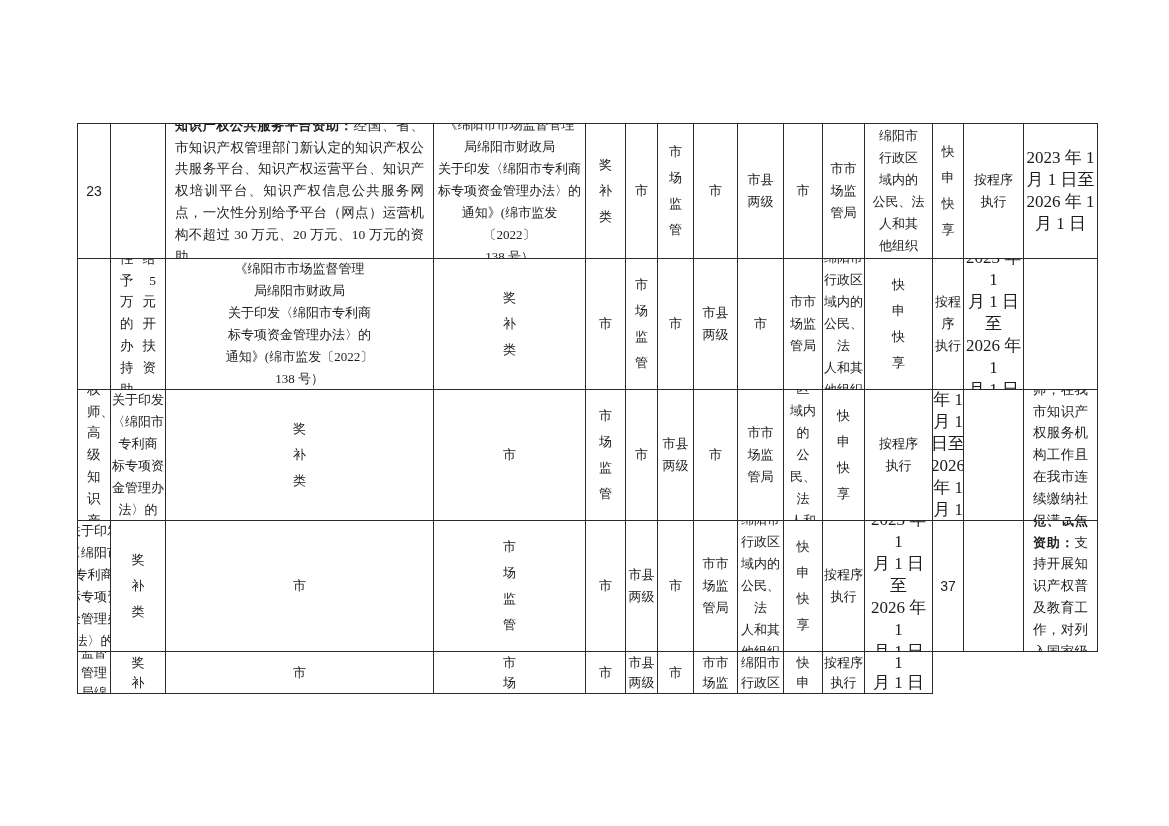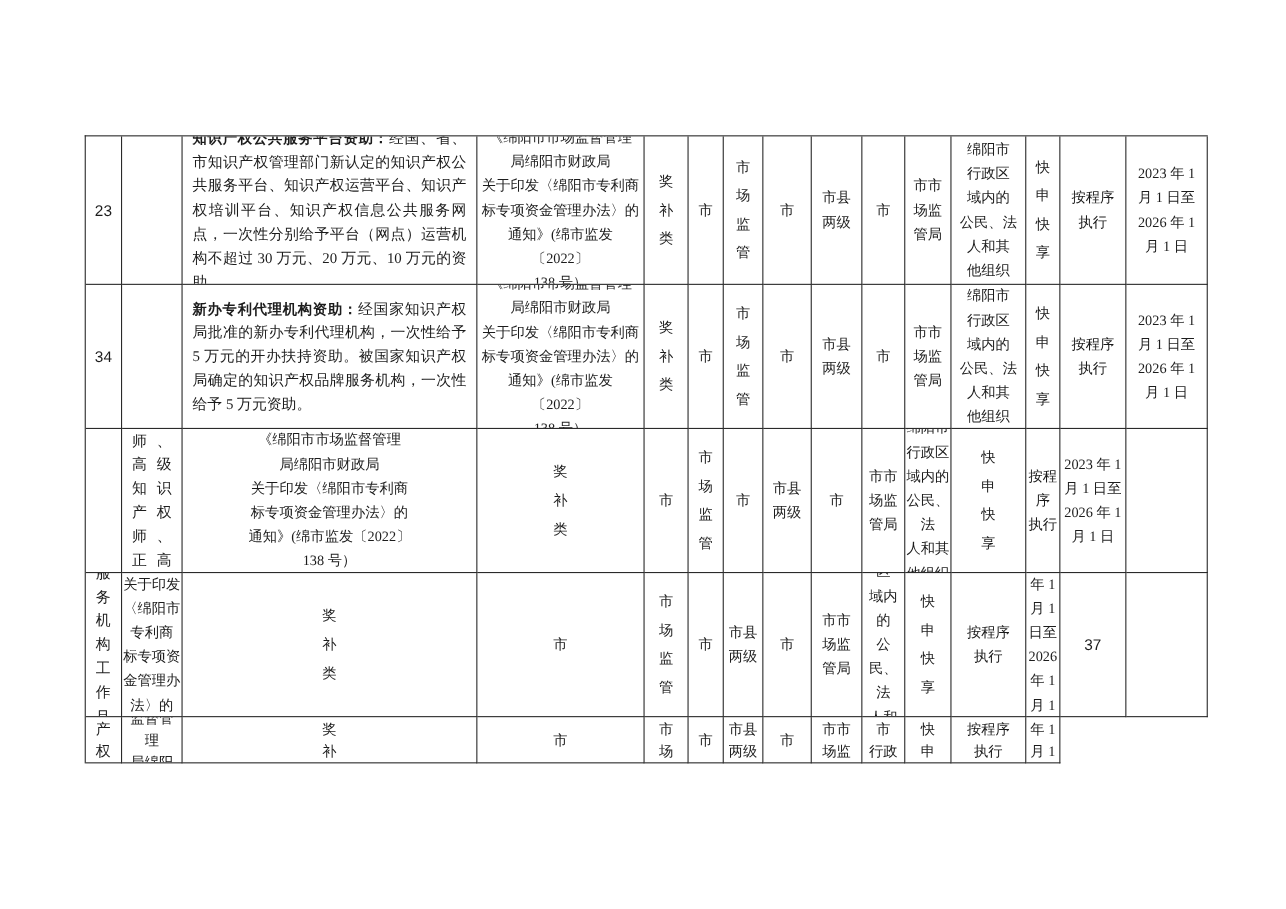--- a/index.html
+++ b/index.html
@@ -31,21 +31,21 @@
     overflow: hidden;
     text-align: center;
     white-space: pre-line;
     font-size: 13px;
     line-height: 22px;
     box-sizing: border-box;
   }
   .cell.num { font-size: 14px; font-family: "Liberation Sans", "DejaVu Sans", sans-serif; }
   .cell.vert { line-height: 26px; }
   .cell.policy { padding: 0 3px; }
-  .cell.period { font-size: 13px; }
+  .cell.period { font-size: 17px; }
   .cell.desc {
     padding: 0 9px;
     justify-content: center;
   }
   .desc-inner {
     width: 100%;
     text-align: justify;
     white-space: normal;
     font-size: 13.5px;
     line-height: 21.8px;
@@ -100,21 +100,20 @@
 申
 快
 享</div>
   <div class="cell">按程序
 执行</div>
   <div class="cell period">2023 年 1
 月 1 日至
 2026 年 1
 月 1 日</div>
 
-  <div class="cell num">34</div>
   <div class="cell"></div>
   <div class="cell desc">
     <div class="desc-inner"><span class="t-bold">新办专利代理机构资助：</span><span>经国家知识产权局批准的新办专利代理机构，一次性给予 5 万元的开办扶持资助。被国家知识产权局确定的知识产权品牌服务机构，一次性给予 5 万元资助。</span></div>
   </div>
   <div class="cell policy">《绵阳市市场监督管理
 局绵阳市财政局
 关于印发〈绵阳市专利商
 标专项资金管理办法〉的
 通知》(绵市监发〔2022〕
 138 号）</div>

